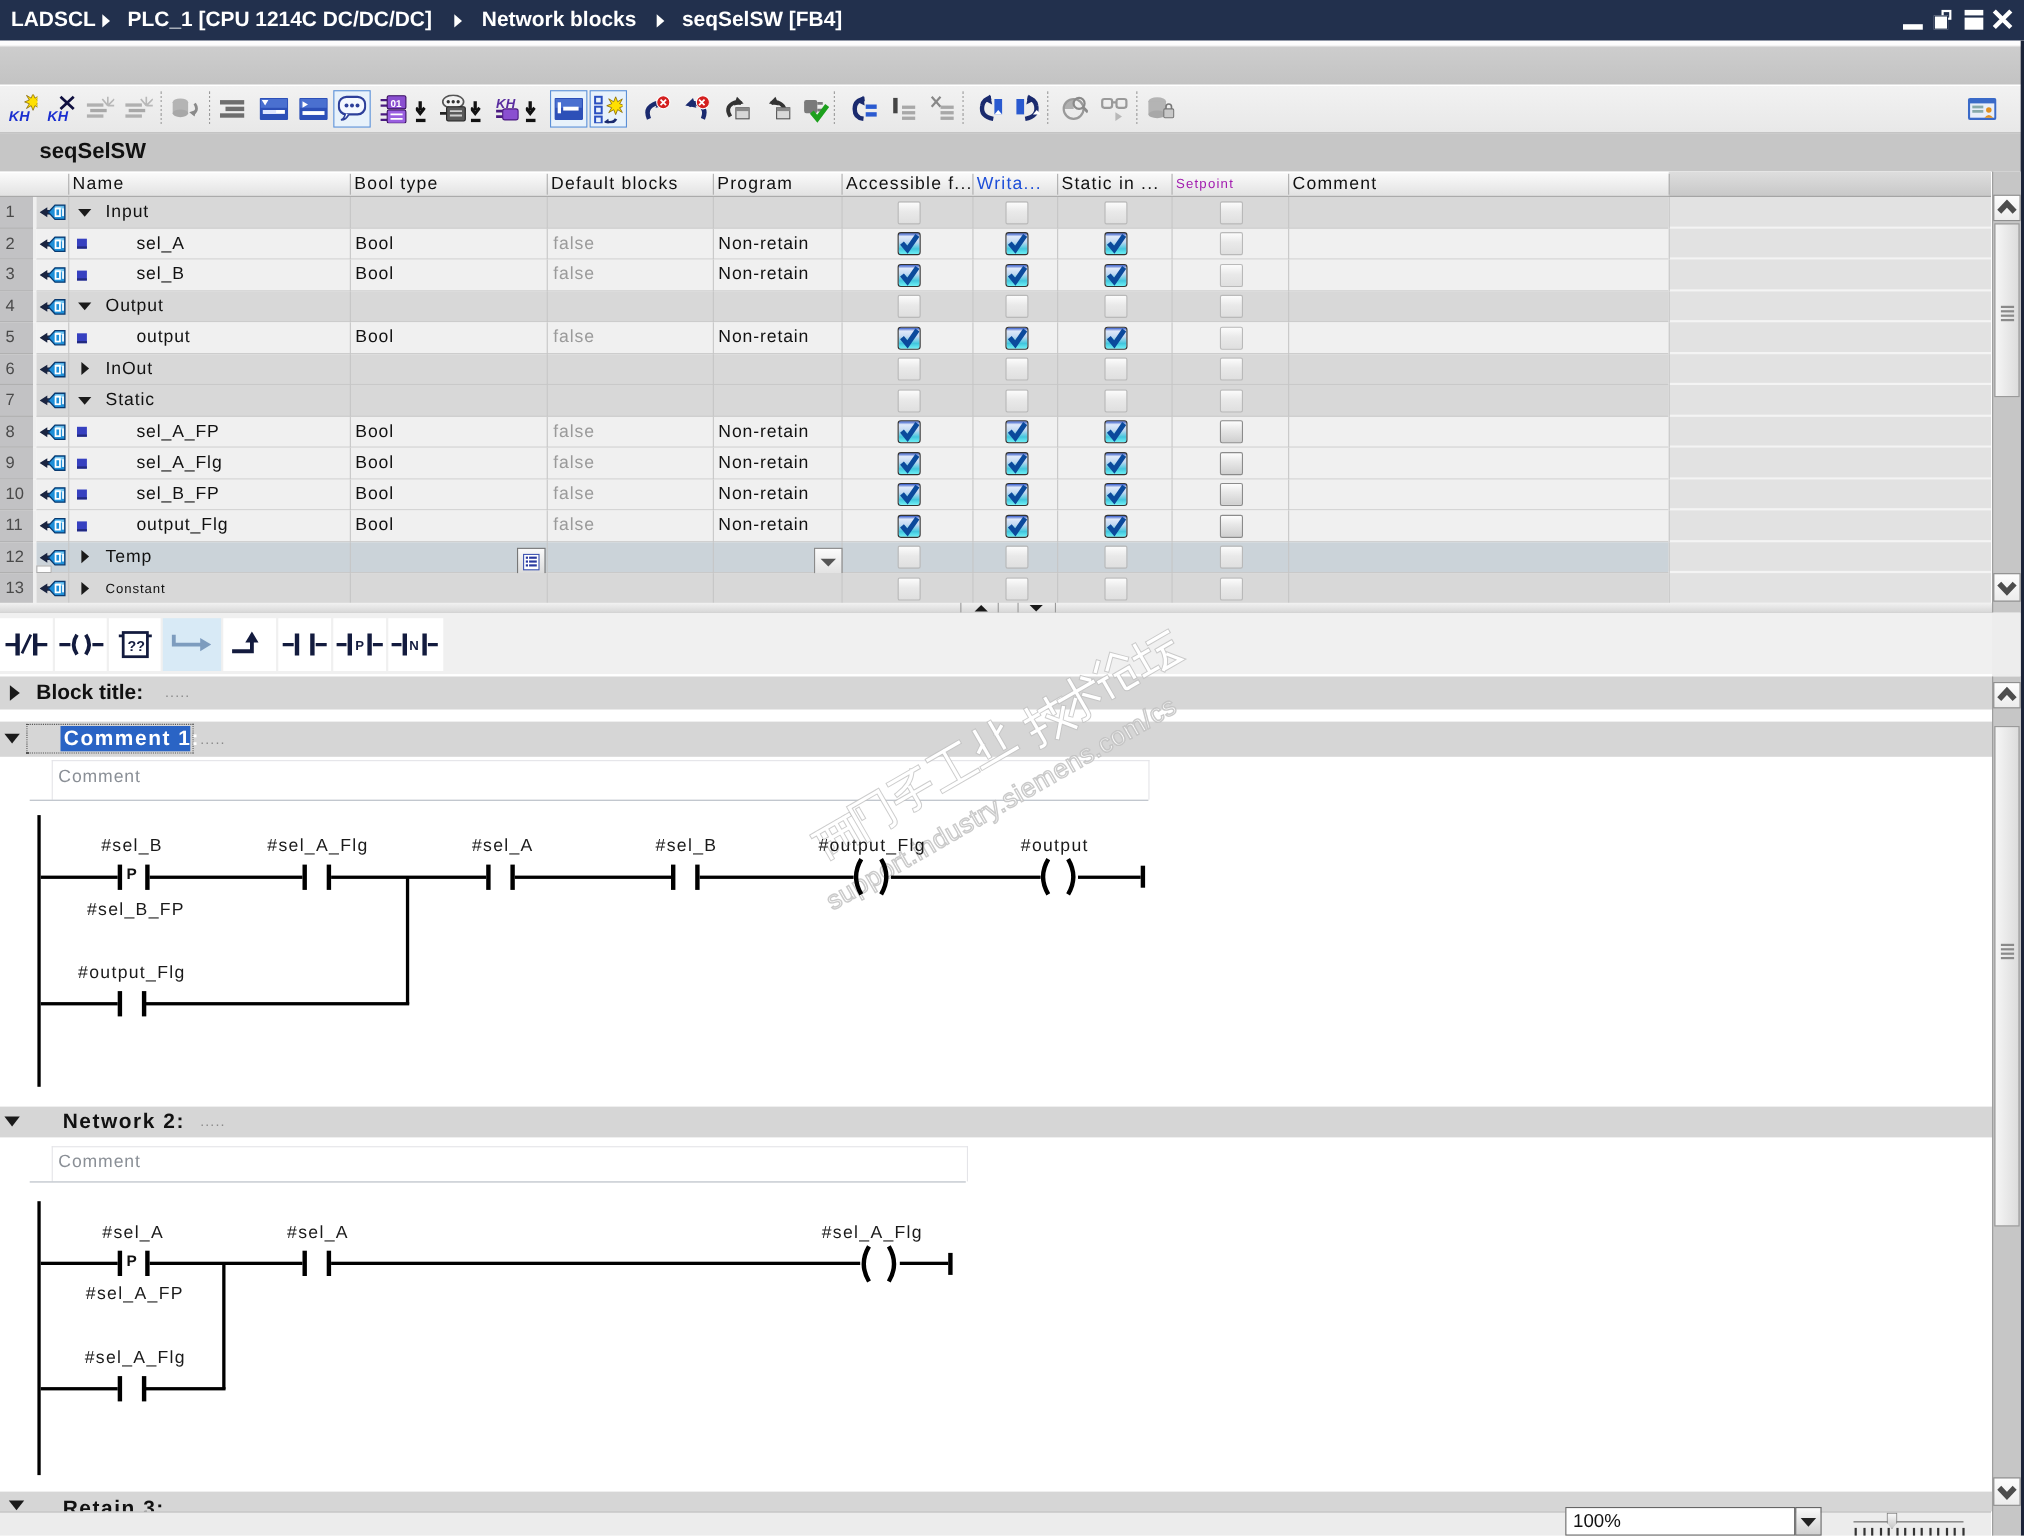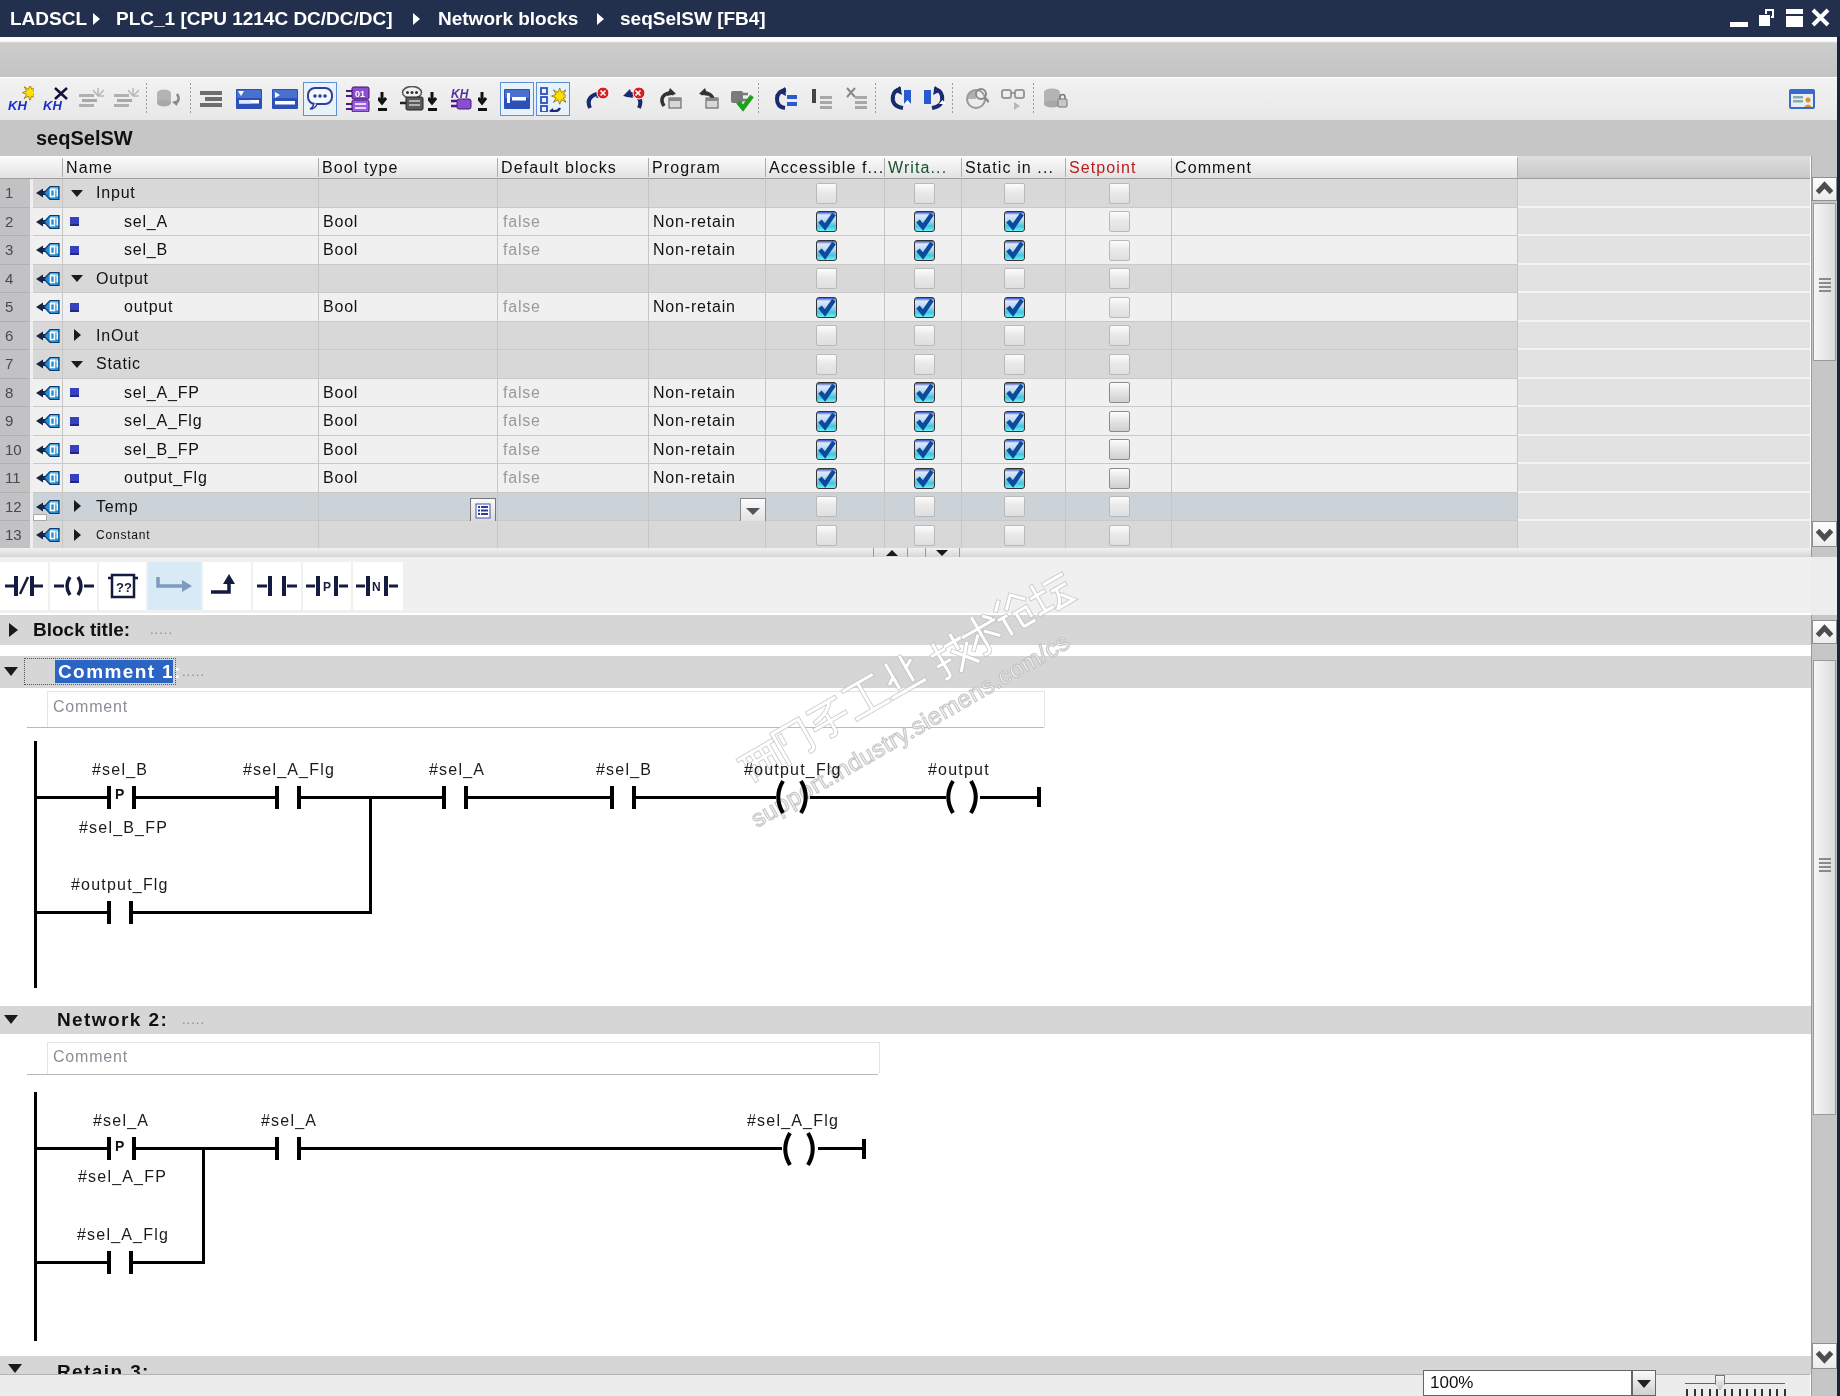--- a/index.html
+++ b/index.html
@@ -236,23 +236,23 @@
     <path d="M15 21 q4 -5 8 0 Z" fill="#e09020"></path>
   </svg>
 <div class="abs" style="left:0;top:121px;width:1840px;height:35px;background:#c6c6c6"></div>
 <div class="abs" style="left:36px;top:121px;height:35px;line-height:35px;font-size:20px;font-weight:bold;color:#111">seqSelSW</div>
 <div class="abs" style="left:0;top:156px;width:1810px;height:23px;background:linear-gradient(#fbfbfb,#e2e2e2);border-top:1px solid #fff;border-bottom:1px solid #9d9d9d"></div>
 <div class="abs" style="left:66px;top:156px;height:23px;line-height:23px;font-size:16px;letter-spacing:1.1px;color:#111">Name</div>
 <div class="abs" style="left:322px;top:156px;height:23px;line-height:23px;font-size:16px;letter-spacing:1.1px;color:#111">Bool type</div>
 <div class="abs" style="left:501px;top:156px;height:23px;line-height:23px;font-size:16px;letter-spacing:1.1px;color:#111">Default blocks</div>
 <div class="abs" style="left:652px;top:156px;height:23px;line-height:23px;font-size:16px;letter-spacing:1.1px;color:#111">Program</div>
 <div class="abs" style="left:769px;top:156px;height:23px;line-height:23px;font-size:16px;letter-spacing:1.1px;color:#111">Accessible f...</div>
-<div class="abs" style="left:888px;top:156px;height:23px;line-height:23px;font-size:16px;letter-spacing:1.1px;color:#14532d">Writa...</div>
+<div class="abs" style="left:888px;top:156px;height:23px;line-height:23px;font-size:16px;letter-spacing:1.1px;color:#1d4ed8">Writa...</div>
 <div class="abs" style="left:965px;top:156px;height:23px;line-height:23px;font-size:16px;letter-spacing:1.1px;color:#111">Static in ...</div>
-<div class="abs" style="left:1069px;top:156px;height:37px;line-height:23px;font-size:16px;letter-spacing:1.1px;color:#b91c1c">Setpoint</div>
+<div class="abs" style="left:1069px;top:156px;height:37px;line-height:23px;font-size:12px;letter-spacing:1.1px;color:#a21caf">Setpoint</div>
 <div class="abs" style="left:1175px;top:156px;height:23px;line-height:23px;font-size:16px;letter-spacing:1.1px;color:#111">Comment</div>
 <div class="abs" style="left:1517px;top:156px;width:293px;height:23px;background:linear-gradient(#dedede,#c8c8c8);border-bottom:1px solid #9d9d9d"></div>
 <div class="abs" style="left:62px;top:158px;width:1px;height:19px;background:#adadad"></div>
 <div class="abs" style="left:318px;top:158px;width:1px;height:19px;background:#adadad"></div>
 <div class="abs" style="left:497px;top:158px;width:1px;height:19px;background:#adadad"></div>
 <div class="abs" style="left:648px;top:158px;width:1px;height:19px;background:#adadad"></div>
 <div class="abs" style="left:765px;top:158px;width:1px;height:19px;background:#adadad"></div>
 <div class="abs" style="left:884px;top:158px;width:1px;height:19px;background:#adadad"></div>
 <div class="abs" style="left:961px;top:158px;width:1px;height:19px;background:#adadad"></div>
 <div class="abs" style="left:1065px;top:158px;width:1px;height:19px;background:#adadad"></div>

